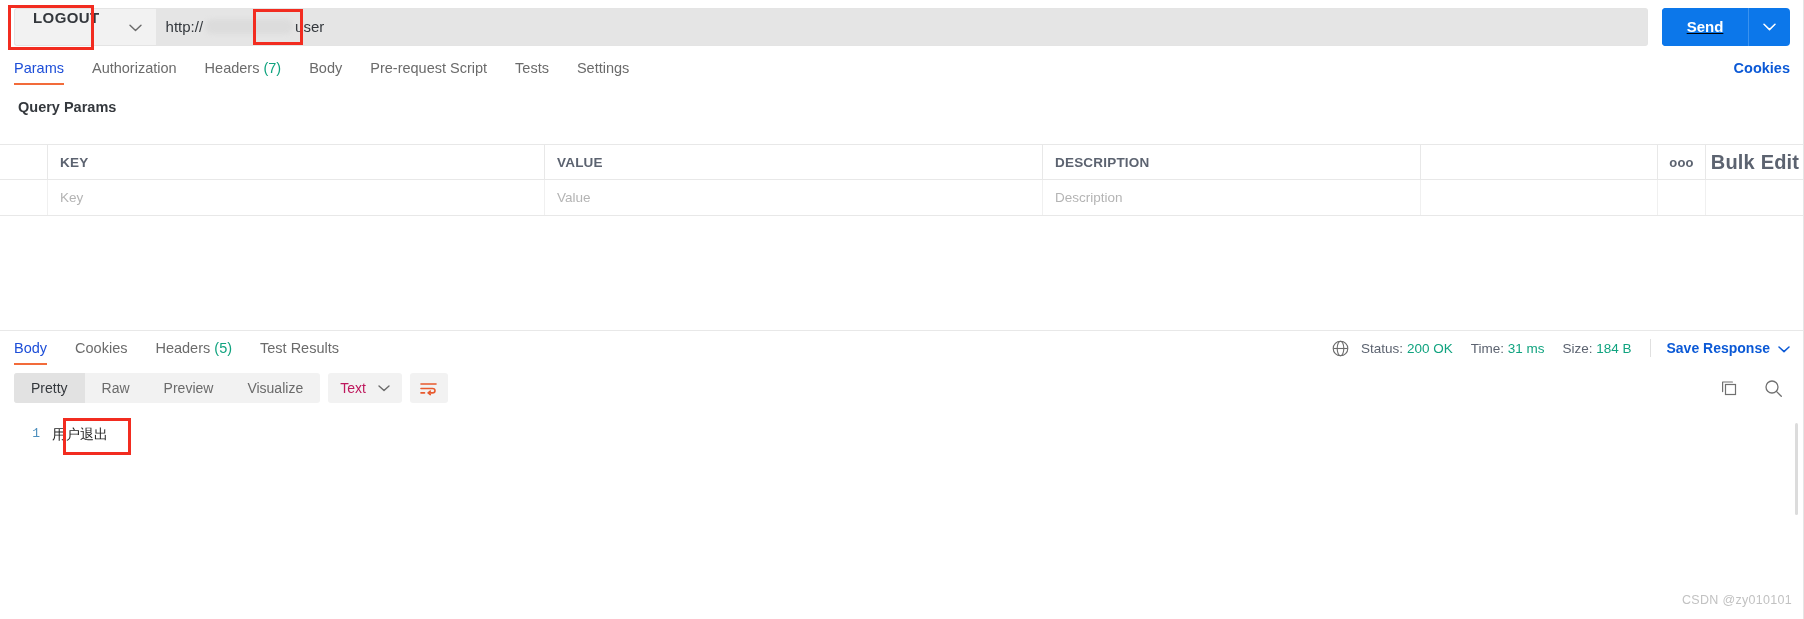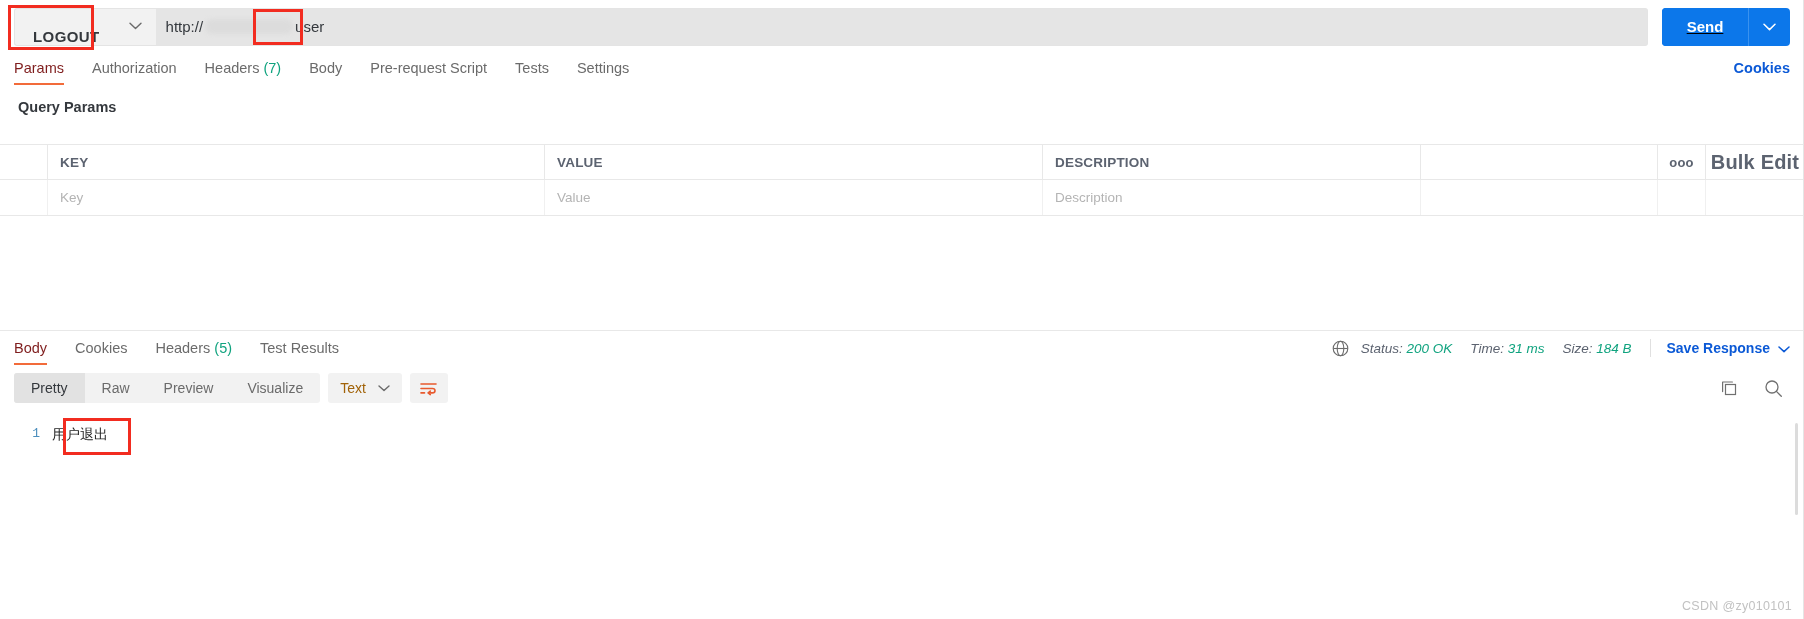--- a/index.html
+++ b/index.html
@@ -17,21 +17,21 @@
   }
 
   
   .url-row {
     position: absolute; left: 0; top: 0;
     width: 1804px; height: 53px;
     display: flex; align-items: center;
     padding: 0 14px;
   }
   .method-box {
-    display: flex; align-items: flex-end;
+    display: flex; align-items: flex-start;
     height: 38px;
     background: #f2f2f2;
     border: 1px solid #e4e4e4;
     border-right: none;
     border-radius: 3px 0 0 3px;
   }
   .method-label {
     font-size: 15px;
     font-weight: bold;
     color: #34383d;
@@ -108,21 +108,21 @@
   }
   .tab {
     font-size: 14.5px;
     color: #6b6b6b;
     padding: 0 0 9px 0;
     margin-right: 28px;
     position: relative;
     cursor: pointer;
     white-space: nowrap;
   }
-  .tab.active { color: #7f1d1d; }
+  .tab.active { color: #1d4ed8; }
   .tab.active::after {
     content: "";
     position: absolute;
     left: 0; right: 0; bottom: 0;
     height: 2px;
     background: #f26b3a;
   }
   .tab .count { color: #10a37f; }
   .cookies-link {
     margin-left: auto;
@@ -189,21 +189,21 @@
     padding: 0 14px;
   }
   .status-group {
     margin-left: auto;
     display: flex; align-items: center;
     font-size: 13.5px;
     color: #5c6370;
     padding-bottom: 8px;
   }
   .globe-icon { margin-right: 12px; display: flex; align-items: center; }
-  .stat-item { margin-right: 18px; white-space: nowrap; font-style: italic; }
+  .stat-item { margin-right: 18px; white-space: nowrap; }
   .stat-item .sv { color: #10a37f; }
   .stat-sep {
     width: 1px; height: 18px;
     background: #e0e0e0;
     margin: 0 16px 0 0;
   }
   .save-resp {
     color: #0b59d6;
     font-weight: bold;
     font-size: 14px;
@@ -240,21 +240,21 @@
     color: #34383d;
   }
   .lang-sel {
     display: flex; align-items: center;
     height: 30px;
     background: #f2f2f2;
     border-radius: 3px;
     margin-left: 8px;
     padding: 0 12px;
     font-size: 14px;
-    color: #a16207;
+    color: #be185d;
     cursor: pointer;
   }
   .lang-sel .cv { margin-left: 12px; display: flex; align-items: center;}
   .wrap-btn {
     display: flex; align-items: center; justify-content: center;
     width: 38px; height: 30px;
     background: #f2f2f2;
     border-radius: 3px;
     margin-left: 8px;
     cursor: pointer;
@@ -300,21 +300,21 @@
     position: absolute;
     right: 6px; top: 6px;
     width: 3px; height: 92px;
     background: #dcdcdc;
     border-radius: 2px;
   }
 
   
   .watermark {
     position: absolute;
-    right: 12px; bottom: 6px;
+    right: 12px; bottom: 12px;
     font-size: 12.5px;
     color: #c2c2c2;
     letter-spacing: .3px;
   }
   .right-edge {
     position: absolute;
     right: 0; top: 0;
     width: 1px; height: 619px;
     background: #e5e5e5;
   }

